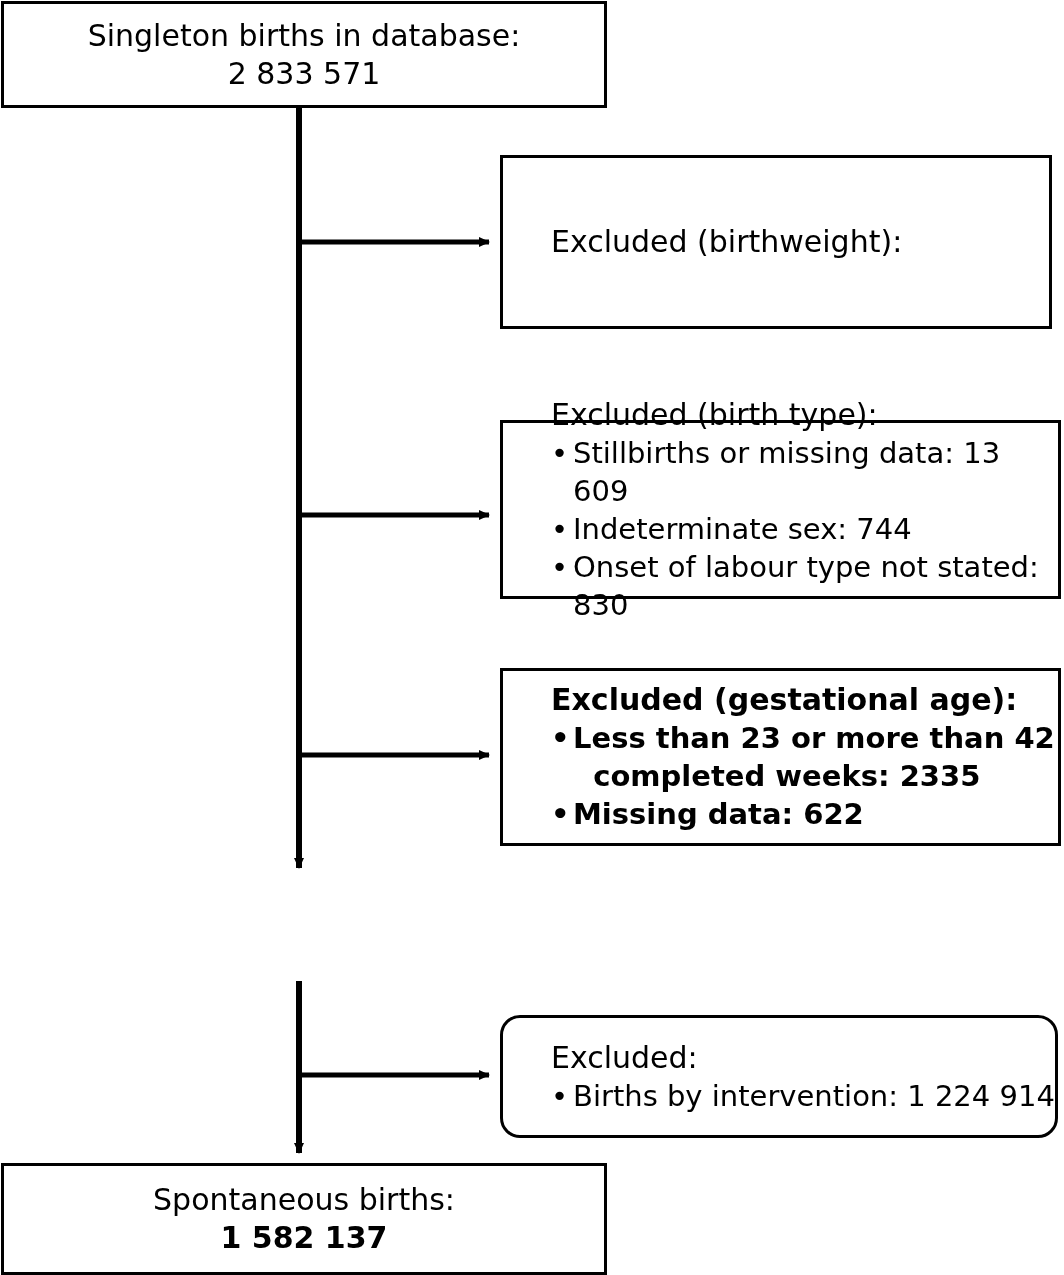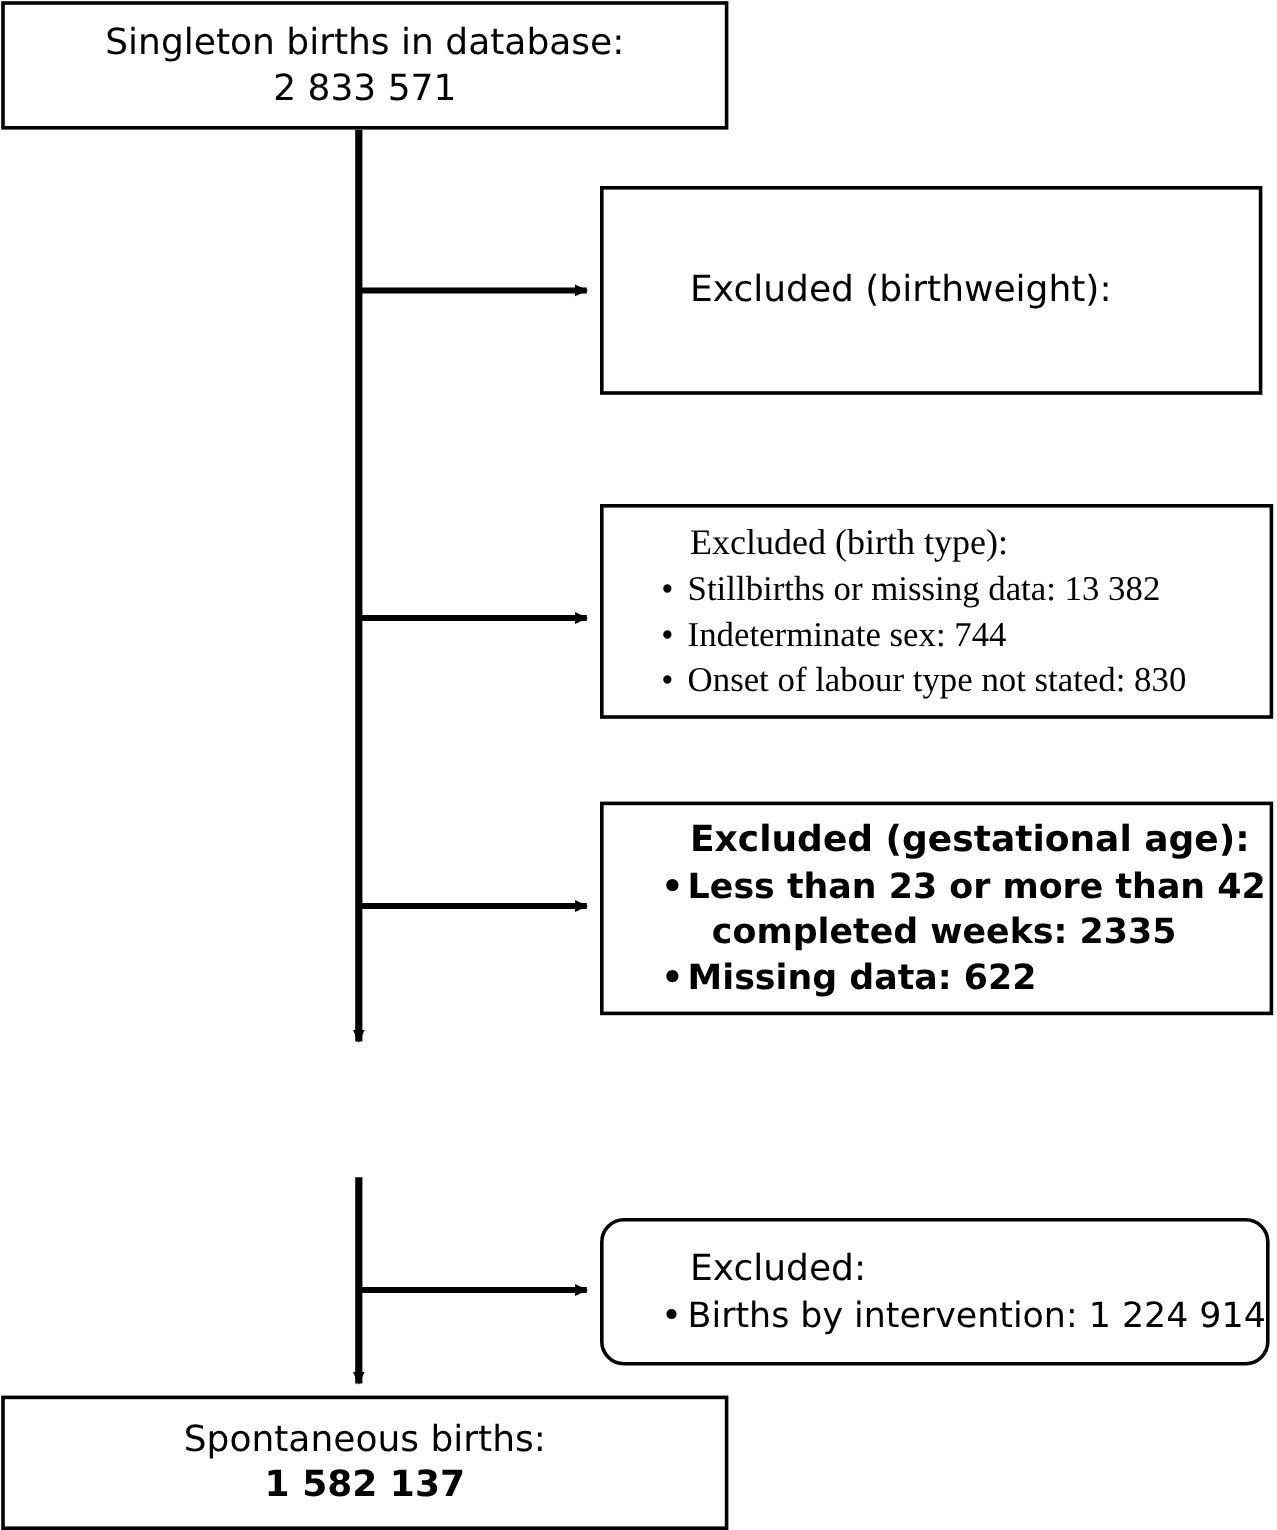--- a/index.html
+++ b/index.html
@@ -45,21 +45,20 @@
   }
   .line {
     display: block;
     font-size: 30px;
     line-height: 38px;
     white-space: pre;
   }
   .node.center .line { padding: 0 10px; }
   .node.listbox .heading {
     padding-left: 48px;
-    margin-left: 24px;
   }
   .bullets {
     list-style: none;
     margin: 0;
     padding: 0 0 0 48px;
   }
   .bullets li {
     font-size: 29px;
     line-height: 38px;
     position: relative;
@@ -71,21 +70,21 @@
     position: absolute;
     left: 0;
     top: 0;
   }
   .bold {
     font-weight: bold;
   }
   
   #node-source          { left: 1px;   top: 1px;    width: 606px; height: 107px; }
   #node-excl-birthweight{ left: 500px; top: 155px;  width: 552px; height: 174px; }
-  #node-excl-birthtype  { left: 500px; top: 420px;  width: 561px; height: 179px; font-family: Liberation Serif, serif; }
+  #node-excl-birthtype  { left: 500px; top: 420px;  width: 561px; height: 179px; }
   #node-excl-gestage    { left: 500px; top: 668px;  width: 561px; height: 178px; font-weight: bold; }
   #node-final-dataset   { left: 1px;   top: 878px;  width: 606px; height: 103px; }
   #node-excl-intervention{left: 500px; top: 1015px; width: 558px; height: 123px; border-radius: 20px; }
   #node-spontaneous     { left: 1px;   top: 1163px; width: 606px; height: 112px; text-align: right; }
 </style>
 </head>
 <body>
 
 <div id="flowchart">
 
@@ -114,21 +113,21 @@
     <span class="line">2 833 571</span>
   </div>
 
   <div class="node listbox" id="node-excl-birthweight">
     <span class="line heading">Excluded (birthweight):</span>
   </div>
 
   <div class="node listbox" id="node-excl-birthtype">
     <span class="line heading">Excluded (birth type):</span>
     <ul class="bullets">
-      <li>Stillbirths or missing data: 13 382</li>
+      <li>Stillbirths or missing data: 13 609</li>
       <li>Indeterminate sex: 744</li>
       <li>Onset of labour type not stated: 830</li>
     </ul>
   </div>
 
   <div class="node listbox" id="node-excl-gestage">
     <span class="line heading">Excluded (gestational age):</span>
     <ul class="bullets">
       <li>Less than 23 or more than 42
   completed weeks: 2335</li>

